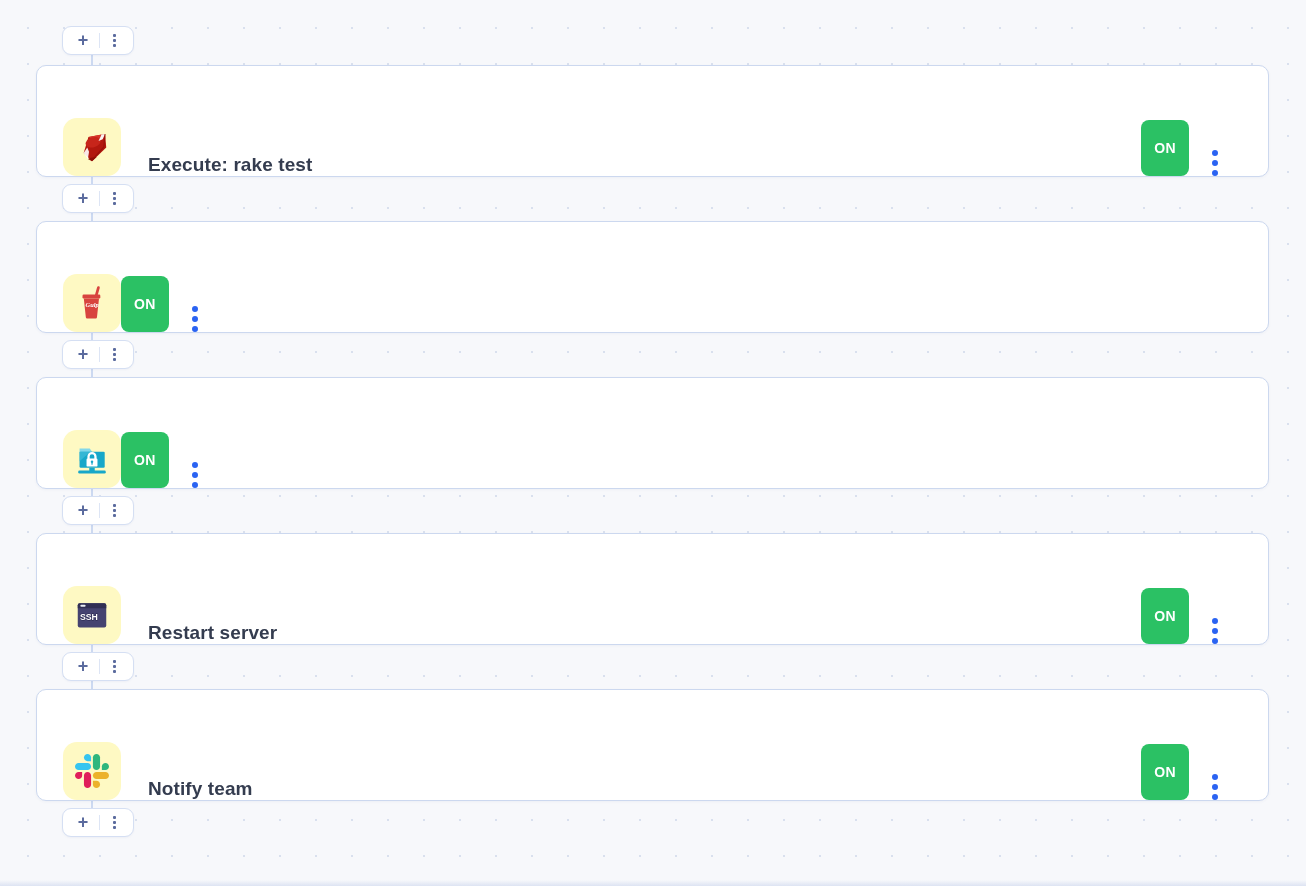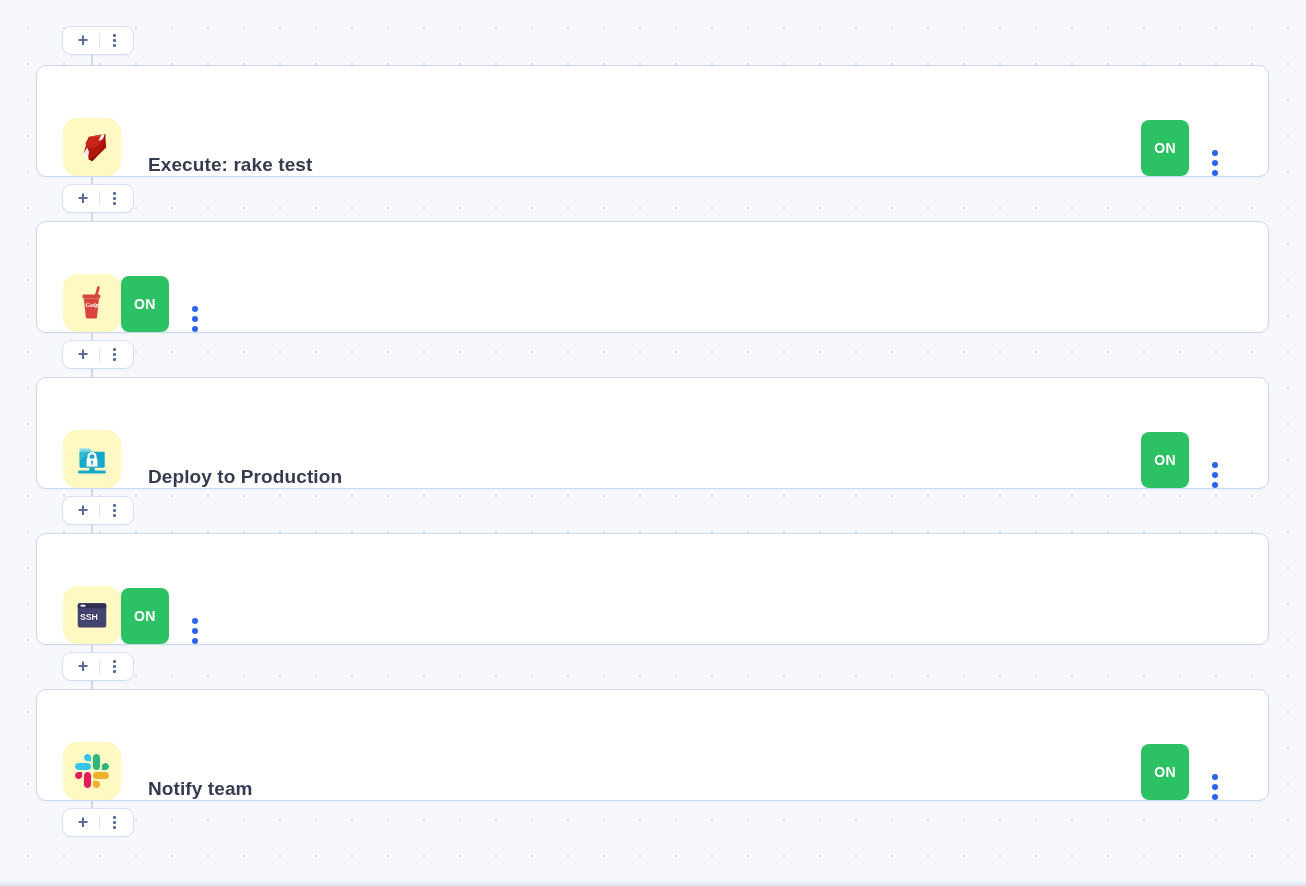--- a/index.html
+++ b/index.html
@@ -175,21 +175,20 @@
         <rect x="5.5" y="9.8" width="21.2" height="13.6" rx="1" fill="#17a7c9"></rect>
         <path d="M5.5 9.8 h9 l-9 8 Z" fill="#3fbcd8" opacity="0.75"></path>
         <rect x="13.7" y="23.4" width="4.6" height="3.6" fill="#17a7c9"></rect>
         <rect x="4.4" y="25.7" width="23.2" height="2.5" rx="1.1" fill="#17a7c9"></rect>
         <path d="M13.1 16.2 v-2.3 a2.9 2.9 0 0 1 5.8 0 v2.3" stroke="#ffffff" stroke-width="1.9" fill="none"></path>
         <rect x="11.4" y="15.6" width="9.2" height="6.8" rx="1" fill="#ffffff"></rect>
         <circle cx="16" cy="18.3" r="1.05" fill="#17a7c9"></circle>
         <rect x="15.5" y="18.7" width="1.05" height="2.1" fill="#17a7c9"></rect>
       </svg>
     </span>
-    <div class="title">Deploy to Production</div>
     <div class="badge-on">ON</div>
     <div class="card-kebab">
         <i></i>
         <i></i>
         <i></i>
       </div>
   </div>
 
   <div class="gap-mid">
     <div class="vline"></div>
@@ -206,20 +205,21 @@
 
   <div class="card">
     <span class="icon-tile">
       <svg width="38" height="38" viewBox="0 0 32 32">
         <rect x="4" y="6" width="24" height="20.6" rx="1.7" fill="#454370"></rect>
         <path d="M5.7 6 h20.6 a1.7 1.7 0 0 1 1.7 1.7 v2.7 h-24 v-2.7 a1.7 1.7 0 0 1 1.7 -1.7 Z" fill="#312f54"></path>
         <rect x="6.2" y="7.3" width="4.4" height="1.7" rx="0.8" fill="#e9edf5"></rect>
         <text x="5.8" y="19.8" font-size="7.4" font-weight="bold" fill="#ffffff" font-family="'Liberation Sans', sans-serif" style="paint-order:stroke" stroke="#26244a" stroke-width="0.7">SSH</text>
       </svg>
     </span>
+    <div class="title">Restart server</div>
     <div class="badge-on">ON</div>
     <div class="card-kebab">
         <i></i>
         <i></i>
         <i></i>
       </div>
   </div>
 
   <div class="gap-mid">
     <div class="vline"></div>

